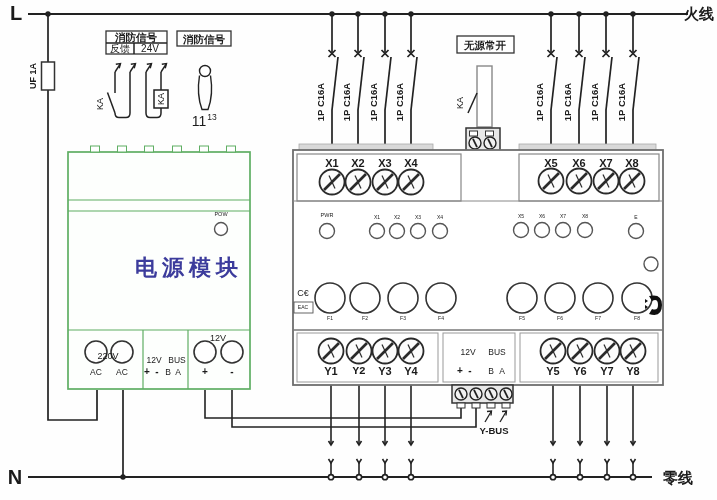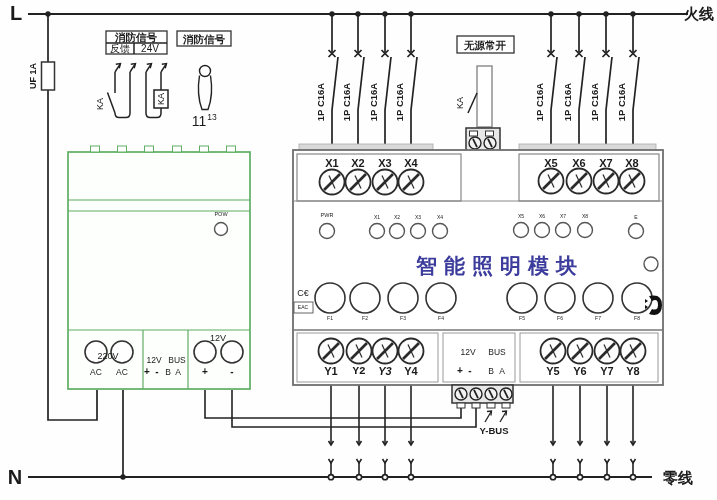--- a/index.html
+++ b/index.html
@@ -284,38 +284,38 @@
 <span class="lbl" style="left:377px;top:217px;font-size:5px;">X1</span>
 <span class="lbl" style="left:397px;top:217px;font-size:5px;">X2</span>
 <span class="lbl" style="left:418px;top:217px;font-size:5px;">X3</span>
 <span class="lbl" style="left:440px;top:217px;font-size:5px;">X4</span>
 <span class="lbl" style="left:521px;top:216px;font-size:5px;">X5</span>
 <span class="lbl" style="left:542px;top:216px;font-size:5px;">X6</span>
 <span class="lbl" style="left:563px;top:216px;font-size:5px;">X7</span>
 <span class="lbl" style="left:585px;top:216px;font-size:5px;">X8</span>
 <span class="lbl" style="left:636px;top:217px;font-size:5px;">E</span>
 
-<span class="lbl blue" style="left:500px;top:265px;font-size:21px;letter-spacing:7px;">智能照明模块</span>
+<span class="lbl blue" style="left:189px;top:268px;font-size:22px;letter-spacing:5px;">电源模块</span>
 <span class="lbl" style="left:221px;top:215px;font-size:5.5px;">POW</span>
 
 <span class="lbl" style="left:303px;top:293px;font-size:9px;">C€</span>
 <span class="lbl" style="left:303px;top:307px;font-size:5px;">EAC</span>
 
 <span class="lbl" style="left:330px;top:318px;font-size:5px;">F1</span>
 <span class="lbl" style="left:365px;top:318px;font-size:5px;">F2</span>
 <span class="lbl" style="left:403px;top:318px;font-size:5px;">F3</span>
 <span class="lbl" style="left:441px;top:318px;font-size:5px;">F4</span>
 <span class="lbl" style="left:522px;top:318px;font-size:5px;">F5</span>
 <span class="lbl" style="left:560px;top:318px;font-size:5px;">F6</span>
 <span class="lbl" style="left:598px;top:318px;font-size:5px;">F7</span>
 <span class="lbl" style="left:637px;top:318px;font-size:5px;">F8</span>
 
 <span class="lbl b" style="left:331px;top:371px;font-size:11px;">Y1</span>
 <span class="lbl b" style="left:359px;top:371px;font-size:11px;font-family:Liberation Mono, monospace;">Y2</span>
-<span class="lbl b" style="left:385px;top:371px;font-size:11px;font-style:italic;">Y3</span>
+<span class="lbl b" style="left:385px;top:371px;font-size:11px;">Y3</span>
 <span class="lbl b" style="left:411px;top:371px;font-size:11px;">Y4</span>
 <span class="lbl b" style="left:553px;top:371px;font-size:11px;">Y5</span>
 <span class="lbl b" style="left:580px;top:371px;font-size:11px;">Y6</span>
 <span class="lbl b" style="left:607px;top:371px;font-size:11px;">Y7</span>
 <span class="lbl b" style="left:633px;top:371px;font-size:11px;">Y8</span>
 
 <span class="lbl" style="left:468px;top:352px;font-size:8.5px;">12V</span>
 <span class="lbl" style="left:497px;top:352px;font-size:8.5px;">BUS</span>
 <span class="lbl b" style="left:460px;top:371px;font-size:10px;">+</span>
 <span class="lbl b" style="left:470px;top:371px;font-size:10px;">-</span>

